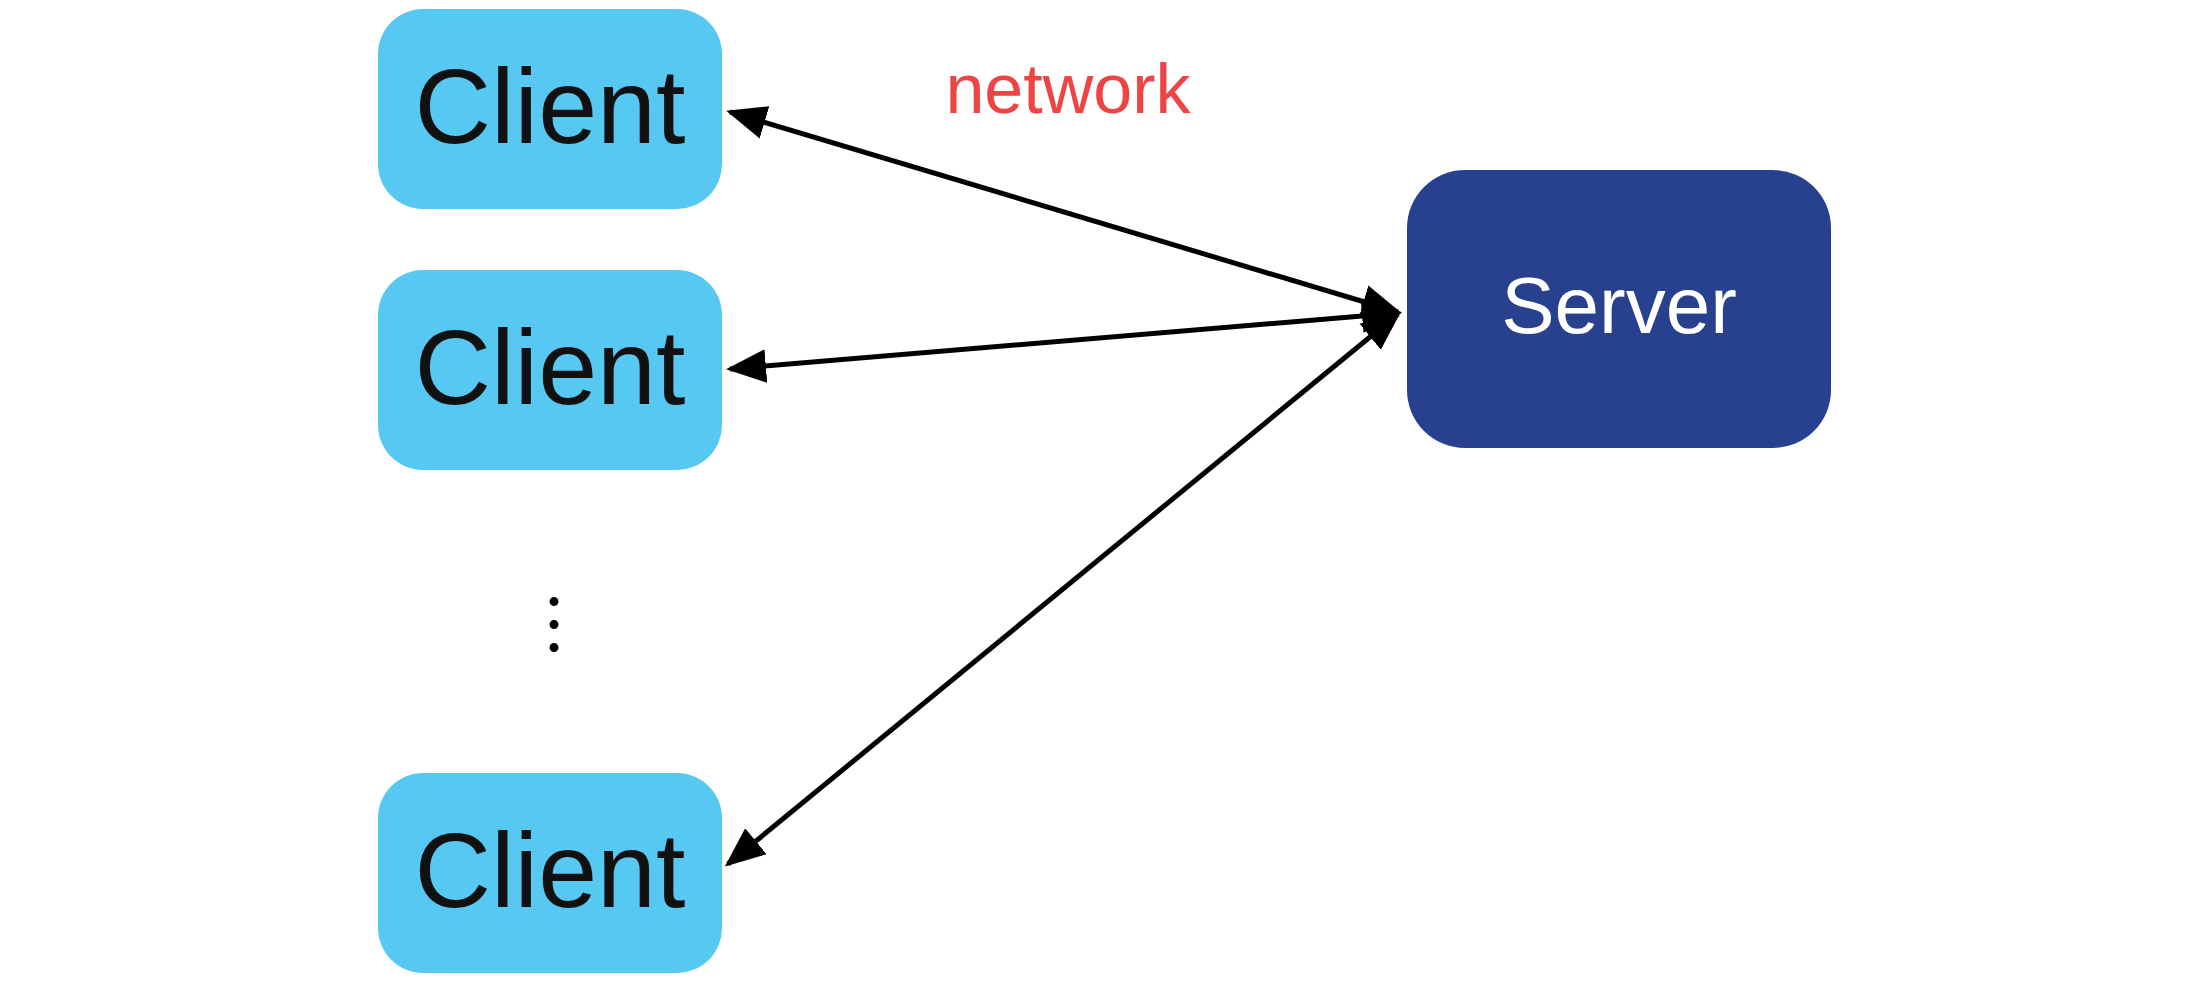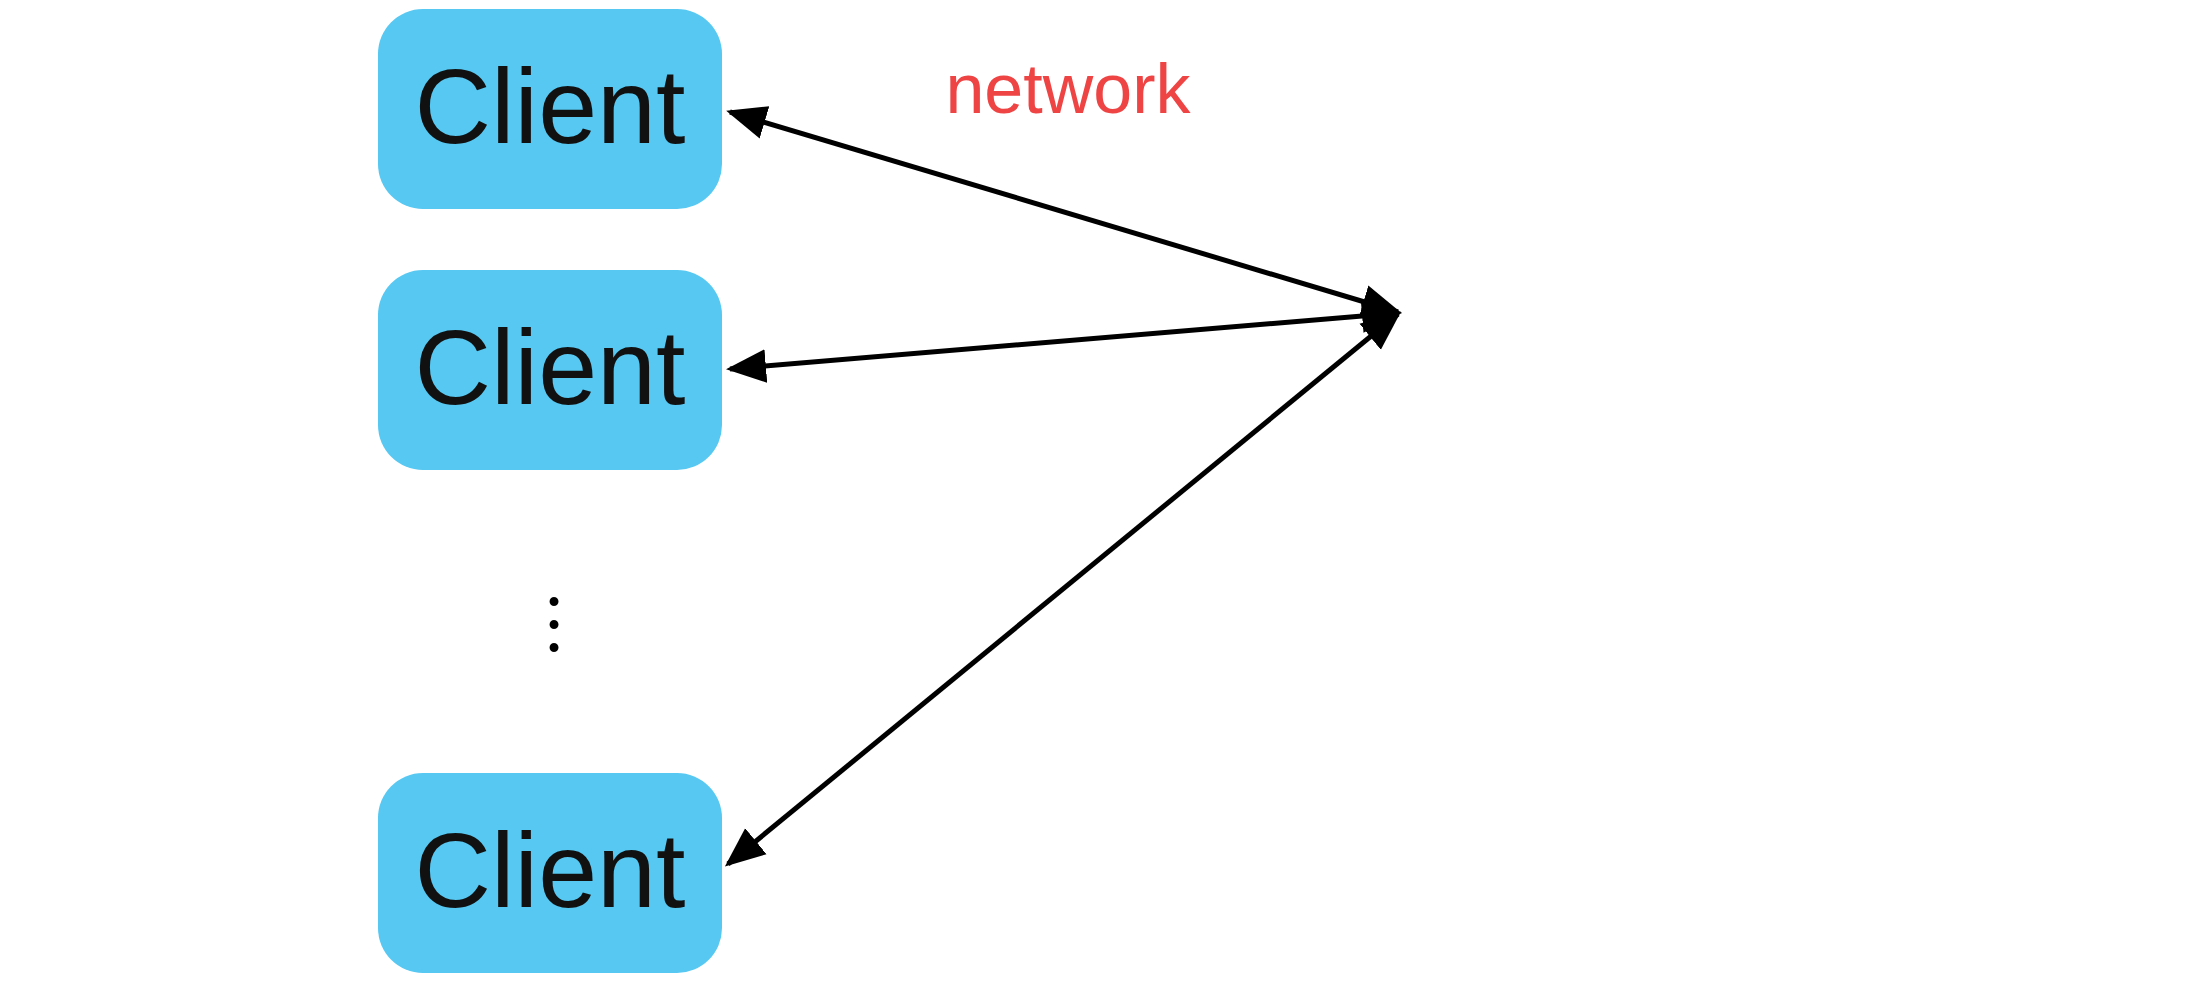--- a/index.html
+++ b/index.html
@@ -115,16 +115,19 @@
   <div class="ellipsis">
     <span class="dot">•</span>
     <span class="dot">•</span>
     <span class="dot">•</span>
   </div>
 
   <div class="node client client-3">
     <span class="node-label">Client</span>
   </div>
 
+  <div class="node server">
+    <span class="node-label">Server</span>
+  </div>
 
   <div class="edge-label">network</div>
 
 </div>
 
 </body></html>

